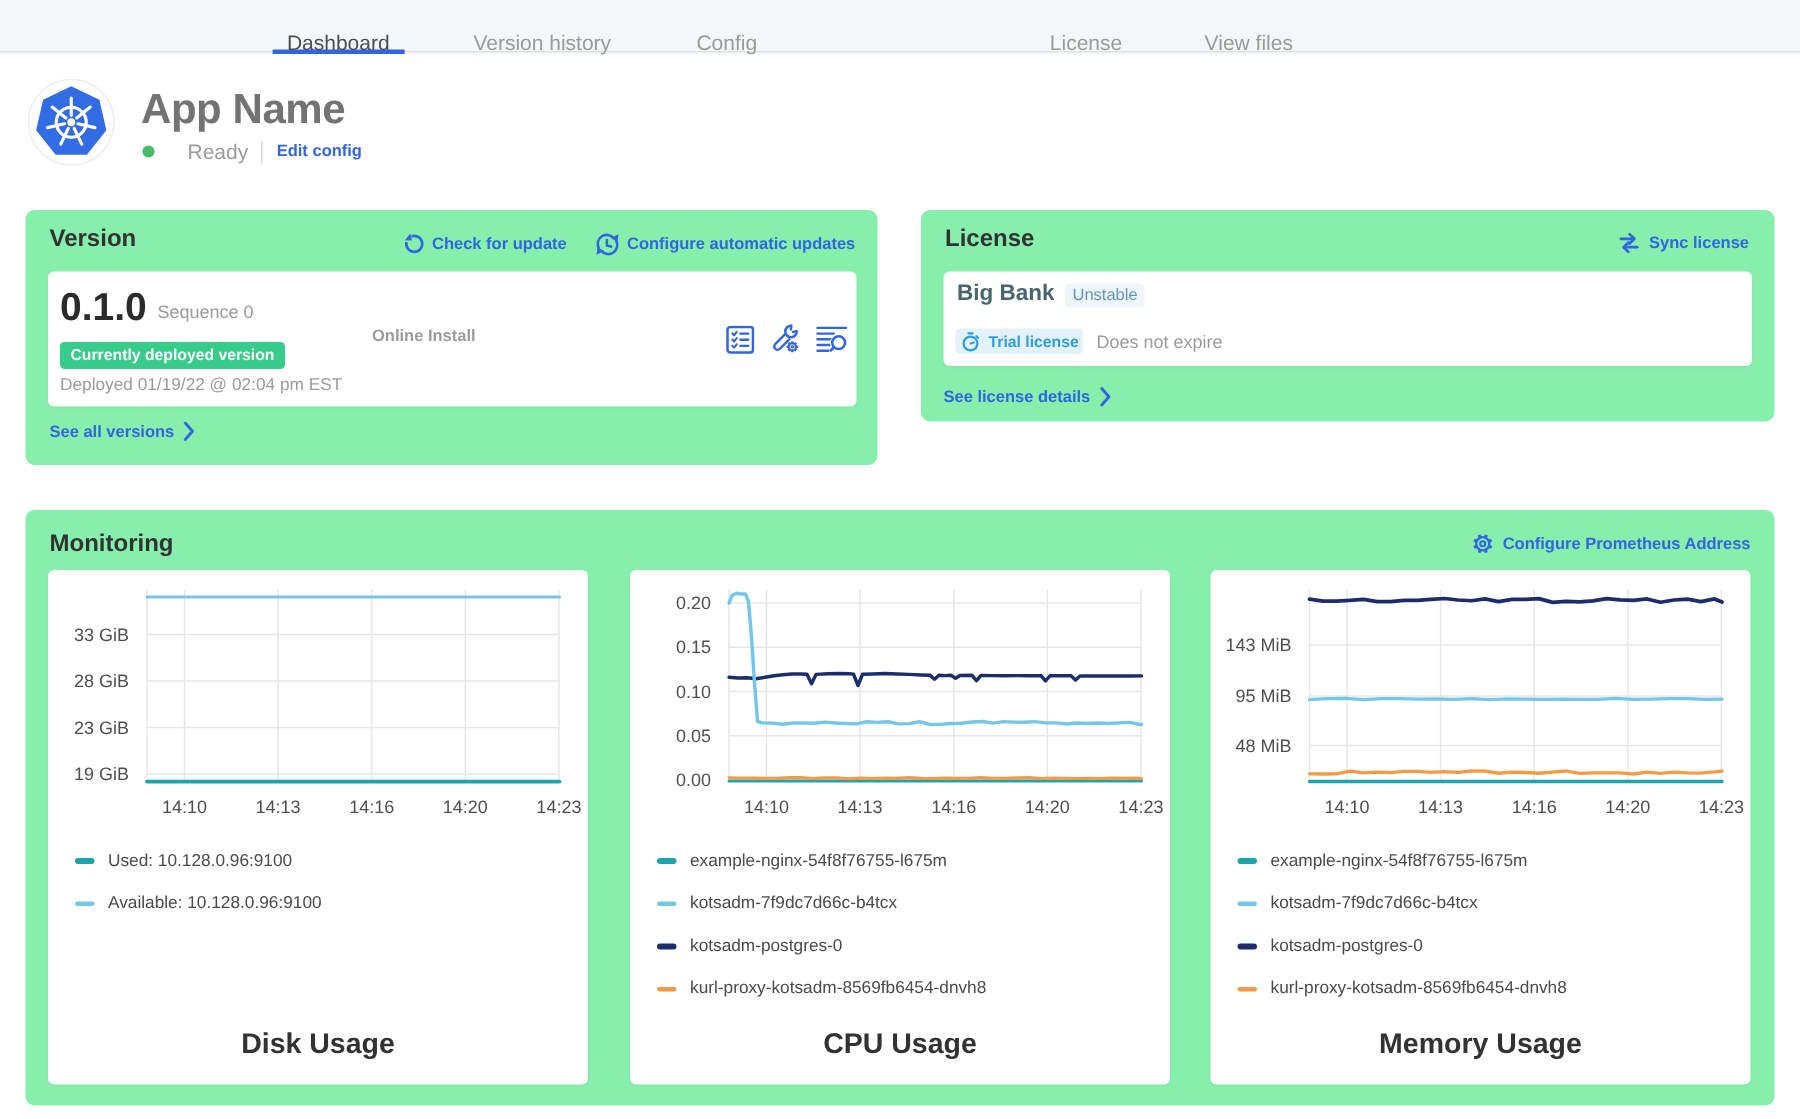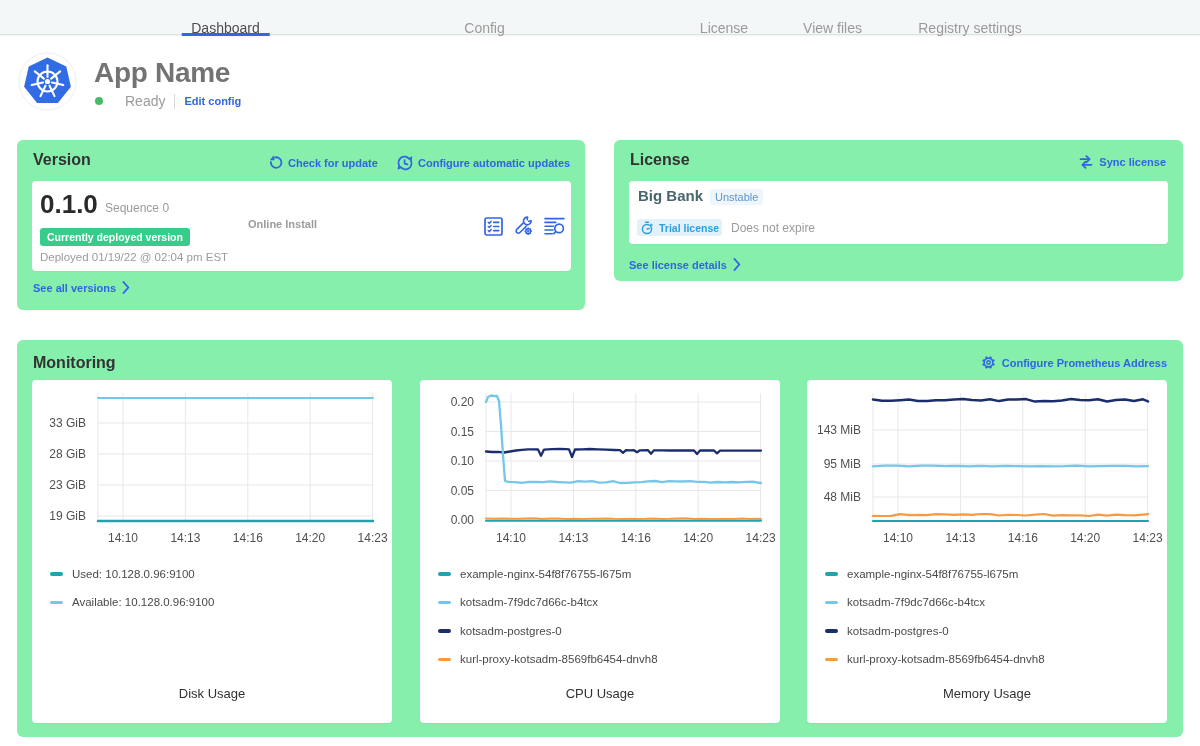--- a/index.html
+++ b/index.html
@@ -6,29 +6,29 @@
 .nav .tab { position:absolute; transform:translateX(-50%); font-size:14px; color:#9a9a9a; line-height:33px; height:36px; padding:12px 10px; white-space:nowrap; }
 .nav .tab.active { color:#4d4d4d; border-bottom:3px solid #3165e2; }
 .abs { position:absolute; }
 .blink { color:#3165e2; font-weight:700; font-size:11px; display:flex; align-items:center; white-space:nowrap; }
 .card { position:absolute; background:#86efac; border-radius:6px; }
 .wcard { position:absolute; background:#fff; border-radius:4px; box-shadow:0 1px 2px rgba(0,0,0,0.04); }
 .ctitle { font-size:16px; font-weight:700; color:#323232; }
 .leg { position:absolute; left:18px; height:0; display:flex; align-items:center; }
 .dash { width:13px; height:3.4px; border-radius:2px; display:inline-block; }
 .lt { margin-left:9px; font-size:11.5px; color:#4a4a4a; }
-.chart-title { position:absolute; width:100%; text-align:center; font-size:13px; font-weight:400; color:#323232; }
+.chart-title { position:absolute; width:100%; text-align:center; font-size:19px; font-weight:700; color:#323232; }
 </style></head>
 <body>
 <div class="nav">
   <div class="tab active" style="left:225.5px">Dashboard</div>
+  <div class="tab" style="left:361.5px">Version history</div>
   <div class="tab" style="left:484.5px">Config</div>
   <div class="tab" style="left:724px">License</div>
   <div class="tab" style="left:832.5px">View files</div>
-  <div class="tab" style="left:970px">Registry settings</div>
 </div>
 
 <div class="abs" style="left:18px;top:52px"><svg width="59" height="59" viewBox="0 0 59 59">
 <circle cx="29.5" cy="29.5" r="28.5" fill="#fff" stroke="#ededed" stroke-width="1"></circle>
 <polygon points="29.50,5.50 48.26,14.54 52.90,34.84 39.91,51.12 19.09,51.12 6.10,34.84 10.74,14.54" fill="#326ce5"></polygon>
 <circle cx="29.5" cy="29.5" r="10" fill="none" stroke="#fff" stroke-width="2.1"></circle>
 <circle cx="29.5" cy="29.5" r="2.6" fill="#fff"></circle>
 <line x1="29.50" y1="24.90" x2="29.50" y2="13.30" stroke="#fff" stroke-width="2.1" stroke-linecap="round"></line>
       <line x1="33.10" y1="26.63" x2="42.17" y2="19.40" stroke="#fff" stroke-width="2.1" stroke-linecap="round"></line>
       <line x1="33.98" y1="30.52" x2="45.29" y2="33.10" stroke="#fff" stroke-width="2.1" stroke-linecap="round"></line>

